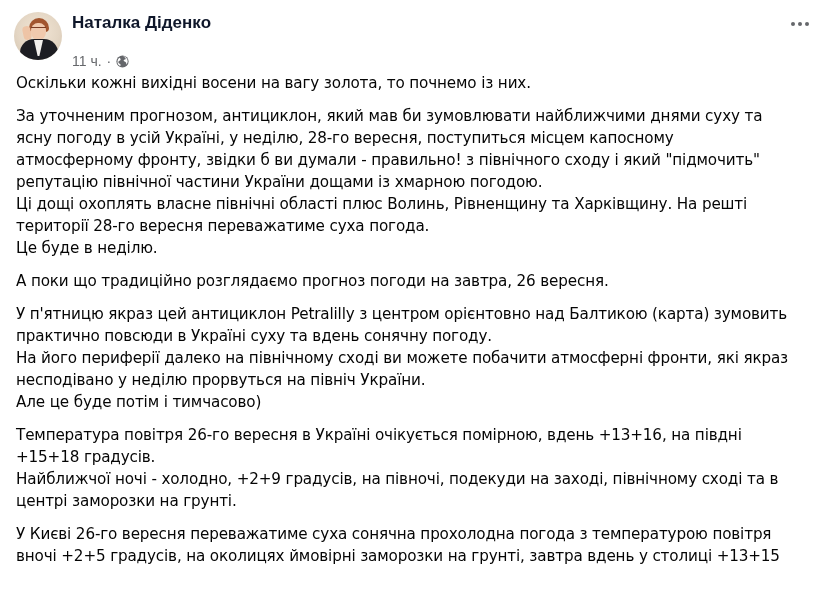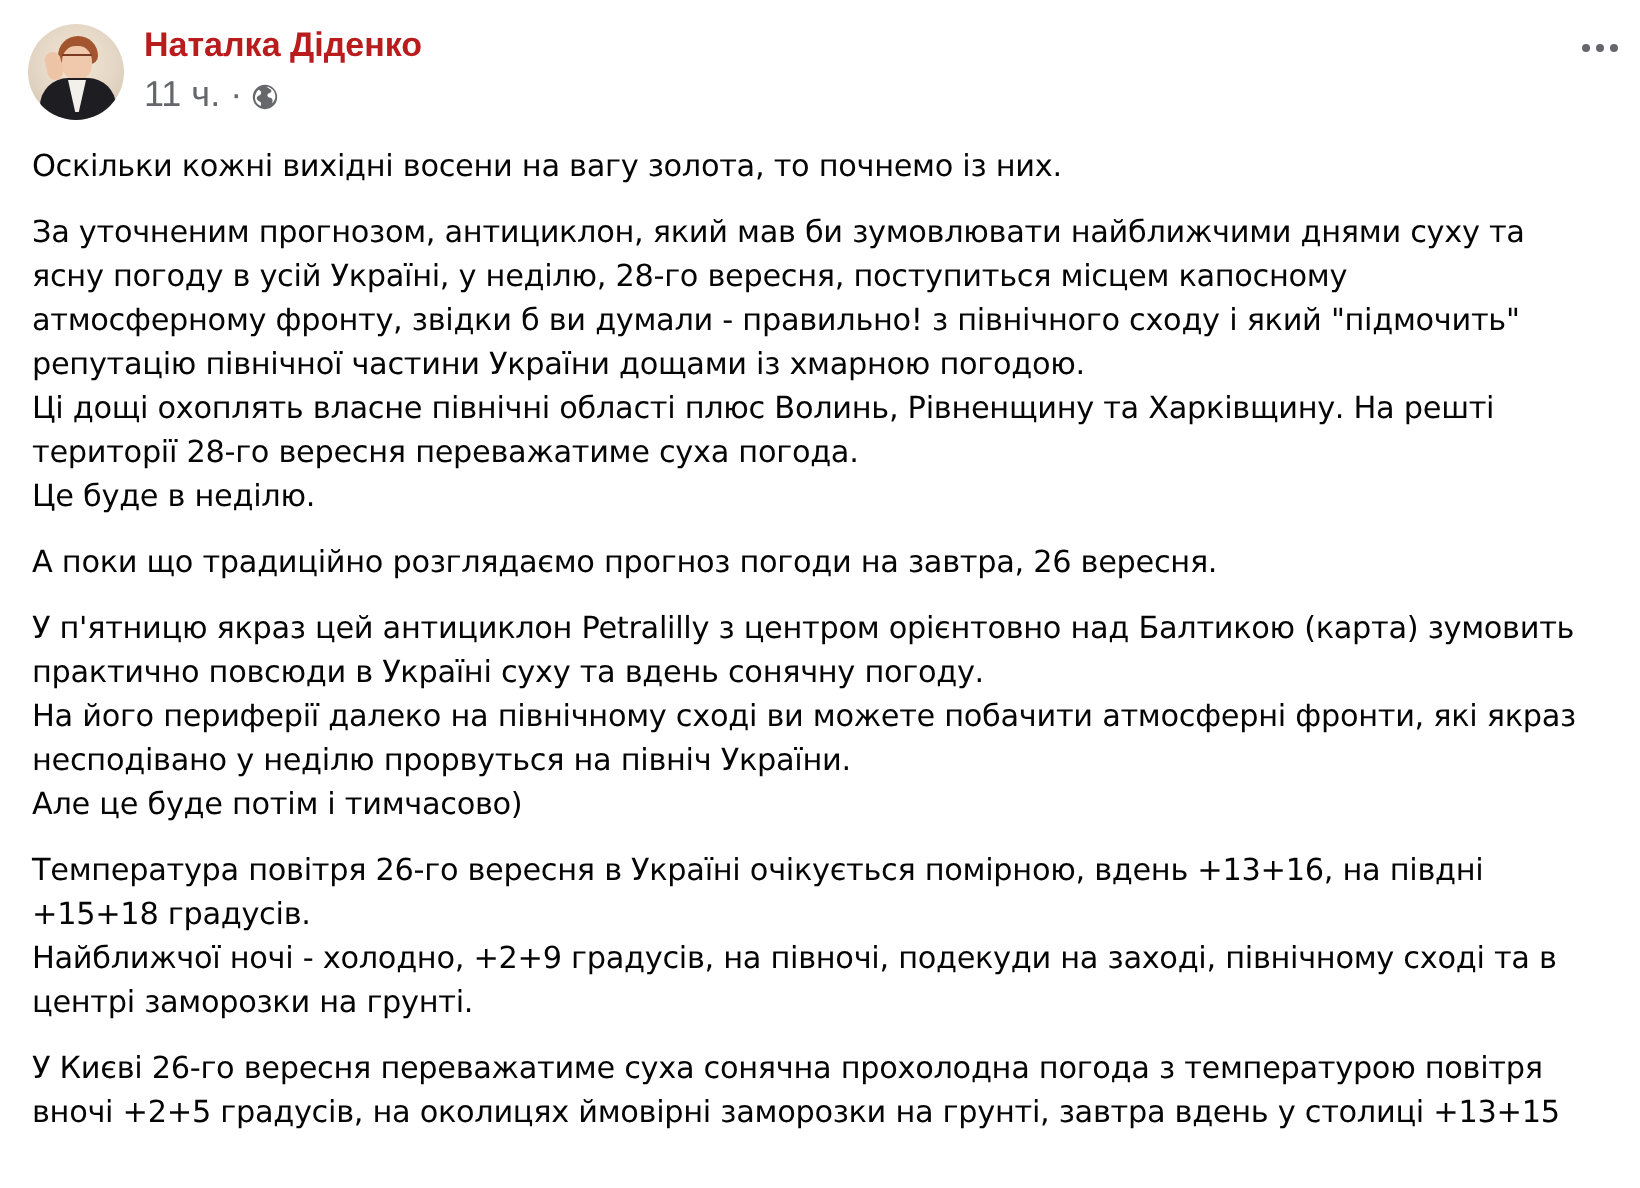--- a/index.html
+++ b/index.html
@@ -79,29 +79,29 @@
       margin-left: 10px;
       display: flex;
       flex-direction: column;
     }
     .author-name {
       font-family: "Liberation Sans", sans-serif;
       font-weight: bold;
       font-size: 17px;
       line-height: 20px;
       margin-top: 1px;
-      color: #b91c1c;
+      color: #0f172a;
       cursor: pointer;
     }
     .meta {
       display: flex;
       align-items: center;
-      margin-top: 6px;
+      margin-top: 20px;
       font-family: "Liberation Sans", sans-serif;
-      font-size: 18px;
+      font-size: 14px;
       color: #65676b;
       line-height: 16px;
     }
     .meta .sep {
       margin: 0 5px;
       color: #65676b;
     }
     .globe-icon {
       width: 13px;
       height: 13px;

